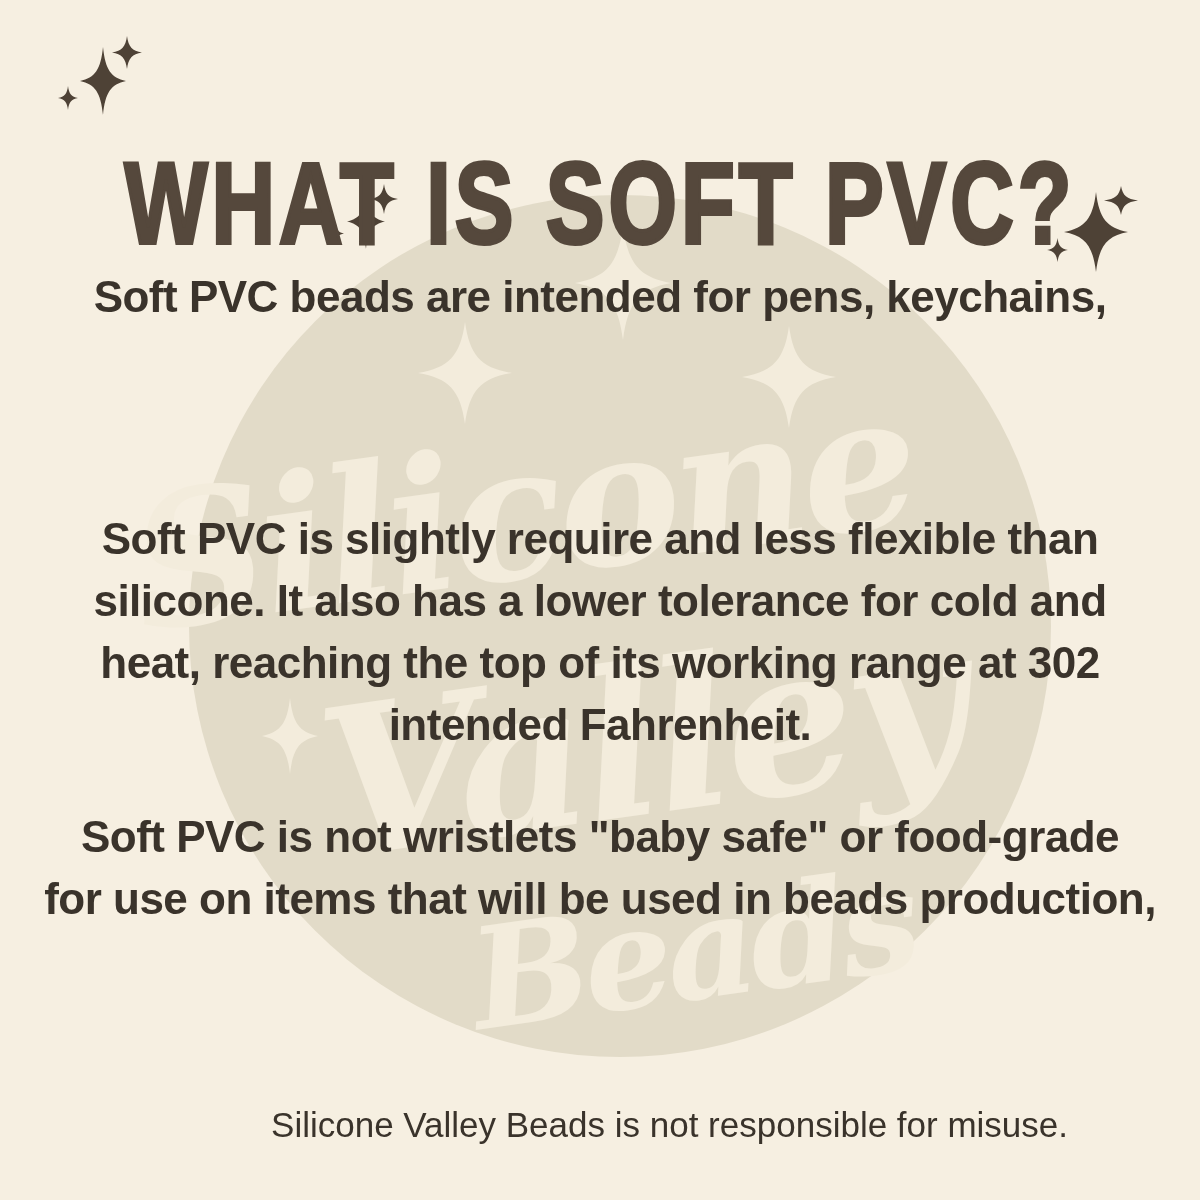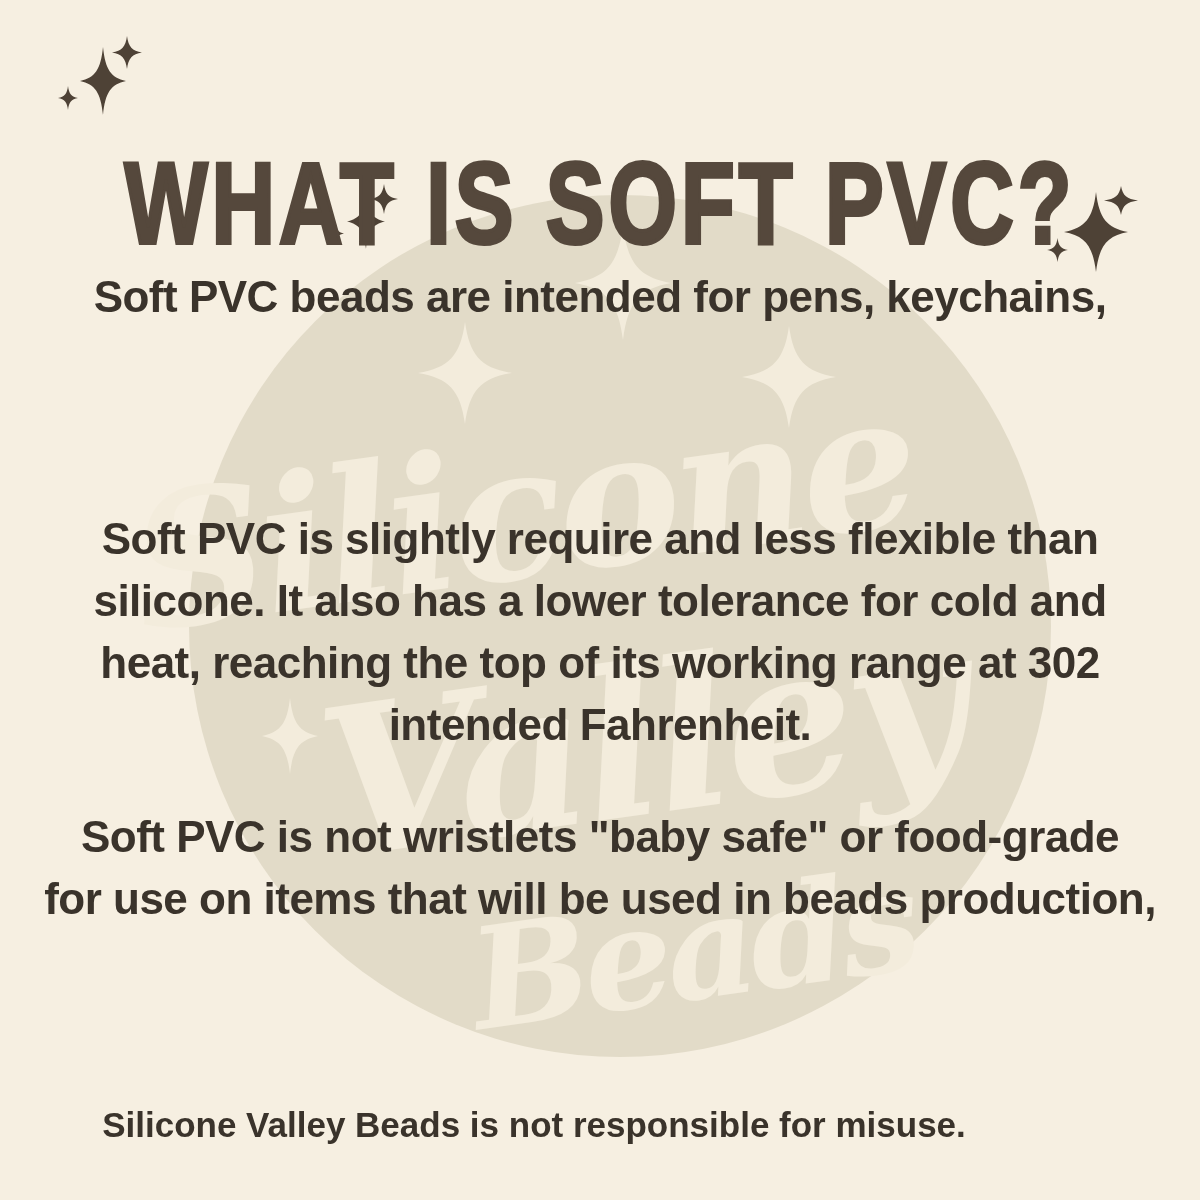--- a/index.html
+++ b/index.html
@@ -60,22 +60,22 @@
   .para .line{line-height:62px;white-space:nowrap;}
   .para-1{top:266px;}
   .para-2{top:508px;}
   .para-3{top:806px;}
   .link-em{
     font-style:italic;
     border-bottom:5px solid currentColor;
     padding-bottom:3px;
   }
   .footer{
-    position:absolute;left:0;top:1100px;width:1068px;text-align:center;z-index:2;
-    font-weight:bold;font-size:35px;line-height:50px;
+    position:absolute;left:0;top:1100px;width:1068px;text-align:right;z-index:2;
+    font-weight:normal;font-size:35px;line-height:50px;
     color:var(--body-text);white-space:nowrap;
   }
 </style>
 </head>
 <body>
 
 <div class="canvas">
 
   <div class="wm-layer">
     <div class="wm-circle"></div>

